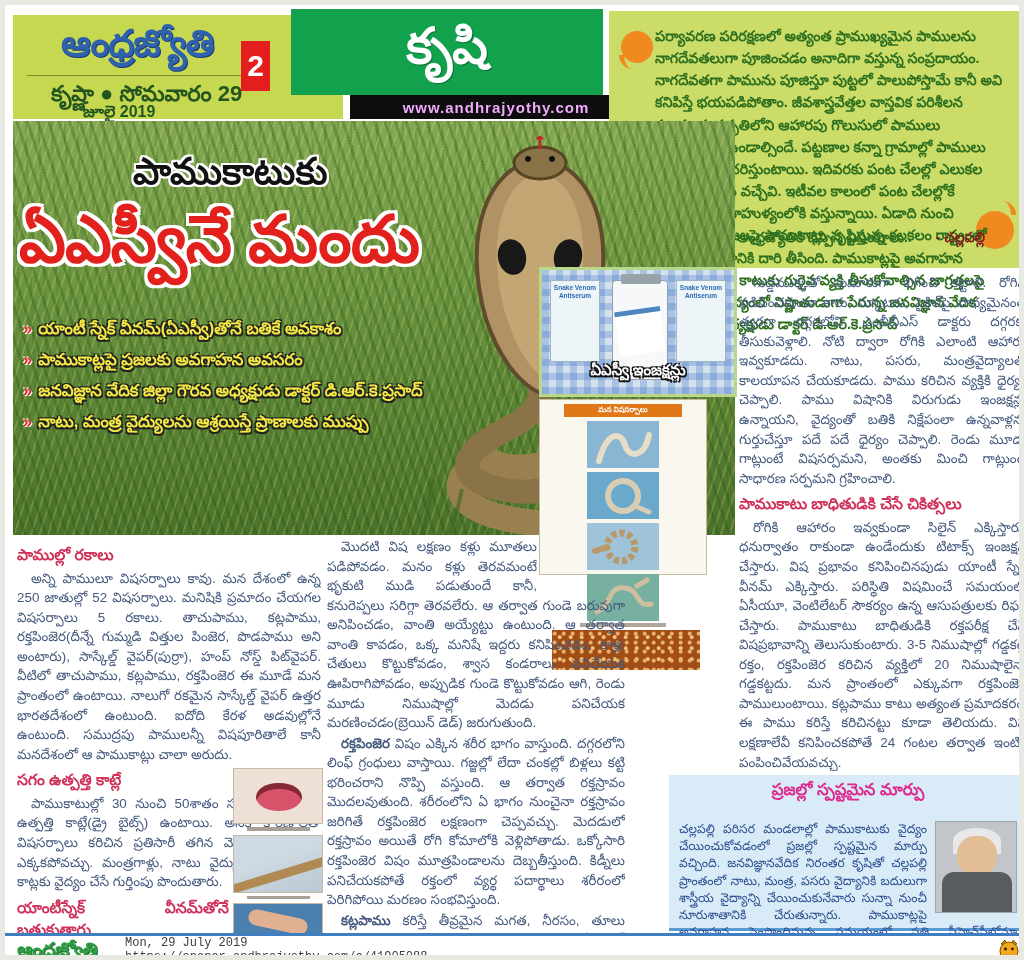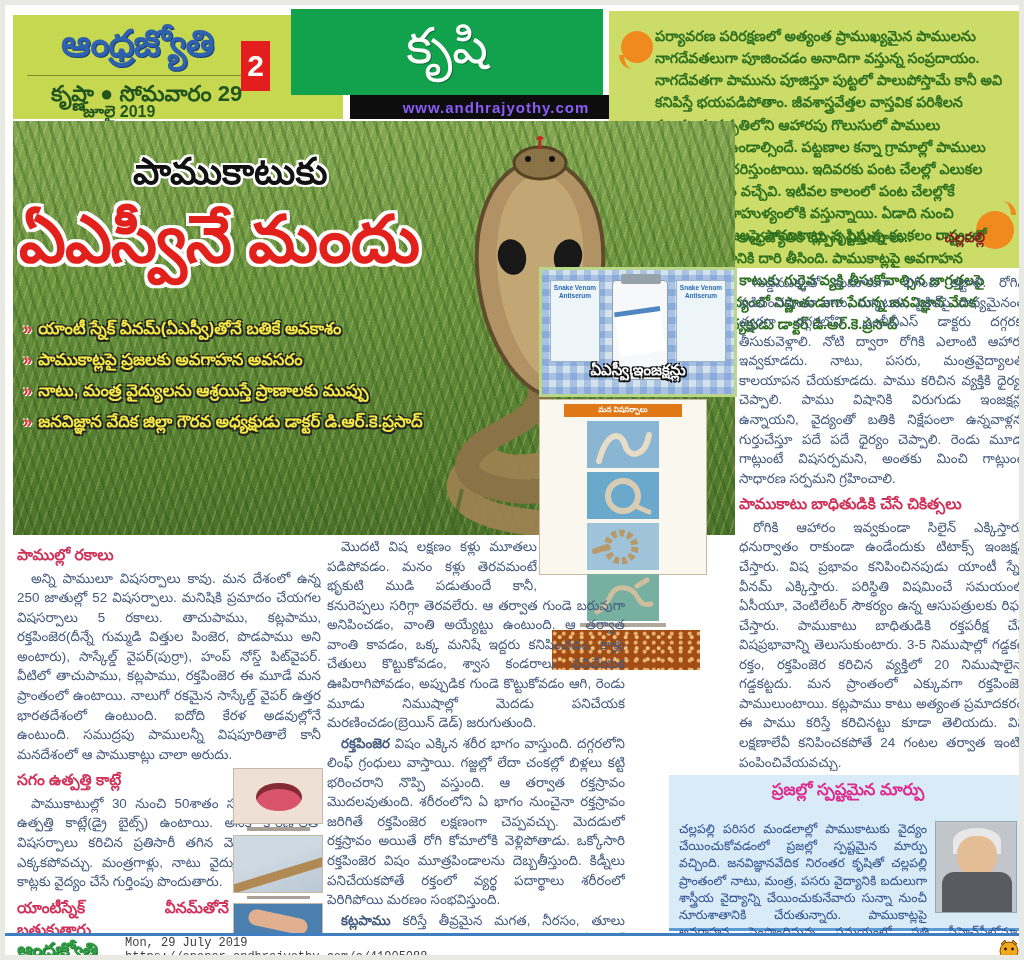--- a/index.html
+++ b/index.html
@@ -12,22 +12,22 @@
               text-shadow:1px 1px 0 #1a3c7a; letter-spacing:-1px; }
   .mh-rule { position:absolute; left:14px; top:60px; width:225px; border-top:1.5px solid #7d8c33; }
   .mh-line1 { position:absolute; left:38px; top:66px; font-size:22px; font-weight:bold; color:#23561f; }
   .mh-line2 { position:absolute; left:70px; top:88px; font-size:16px; font-weight:bold; color:#23561f; }
   .pagenum { position:absolute; left:228px; top:26px; width:29px; height:50px; background:#e41e1e; color:#fff;
              font-size:30px; font-weight:bold; display:flex; align-items:center; justify-content:center; }
 
   
   .banner { position:absolute; left:286px; top:4px; width:312px; height:86px; background:#12a14d;
             display:flex; align-items:center; justify-content:center; }
-  .banner-label { color:#fff; font-size:50px; font-weight:normal; text-shadow:1px 1px 0 #0a6e33; }
-  .web-bar { position:absolute; left:345px; top:90px; width:292px; height:24px; background:#0d0d0d; color:#8b5cf6;
+  .banner-label { color:#fff; font-size:50px; font-weight:bold; text-shadow:1px 1px 0 #0a6e33; }
+  .web-bar { position:absolute; left:345px; top:90px; width:292px; height:24px; background:#0d0d0d; color:#f0abfc;
              font-size:15px; font-weight:bold; letter-spacing:1px; display:flex; align-items:center; justify-content:center; }
 
   
   .intro-box { position:absolute; left:604px; top:6px; width:417px; height:257px; background:#cbdd68; }
   .quote { position:absolute; width:32px; height:32px; background:#f08a1e; border-radius:50%; }
   .quote.qa { left:12px; top:20px; }
   .quote.qa::after { content:""; position:absolute; left:-2px; top:24px; width:14px; height:14px;
                      border-left:5px solid #f08a1e; border-bottom-left-radius:14px; }
   .quote.qb { right:12px; top:200px; width:38px; height:38px; }
   .quote.qb::after { content:""; position:absolute; right:-2px; top:-10px; width:14px; height:14px;
@@ -163,22 +163,22 @@
       <circle cx="138" cy="30" r="3" fill="#111"></circle>
       <circle cx="162" cy="30" r="3" fill="#111"></circle>
       <path d="M150 20 L150 8 M147 10 L150 8 L153 10" stroke="#c22" stroke-width="2.4" fill="none"></path>
       <path d="M30 414 L44 350 M60 414 L72 360 M250 414 L262 356 M275 410 L284 362" stroke="#3f6423" stroke-width="4" opacity="0.6"></path>
     </svg>
     <div class="kicker">పాముకాటుకు</div>
     <div class="headline">ఏఎస్వీనే మందు</div>
     <ul class="bullets">
       <li><span class="mk">»</span><span>యాంటీ స్నేక్ వీనమ్(ఏఎస్వీ)తోనే బతికే అవకాశం</span></li>
       <li><span class="mk">»</span><span>పాముకాట్లపై ప్రజలకు అవగాహన అవసరం</span></li>
+      <li><span class="mk">»</span><span>జనవిజ్ఞాన వేదిక జిల్లా గౌరవ అధ్యక్షుడు డాక్టర్ డి.ఆర్.కె.ప్రసాద్</span></li>
       <li><span class="mk">»</span><span>నాటు, మంత్ర వైద్యులను ఆశ్రయిస్తే ప్రాణాలకు ముప్పు</span></li>
-      <li><span class="mk">»</span><span>జనవిజ్ఞాన వేదిక జిల్లా గౌరవ అధ్యక్షుడు డాక్టర్ డి.ఆర్.కె.ప్రసాద్</span></li>
     </ul>
   </div>
 
   <div class="asv-photo">
     <div class="vial-side" style="left:8px">
       <span class="vl">Snake Venom Antiserum</span>
     </div>
     <div class="vial-side" style="right:8px">
       <span class="vl">Snake Venom Antiserum</span>
     </div>

